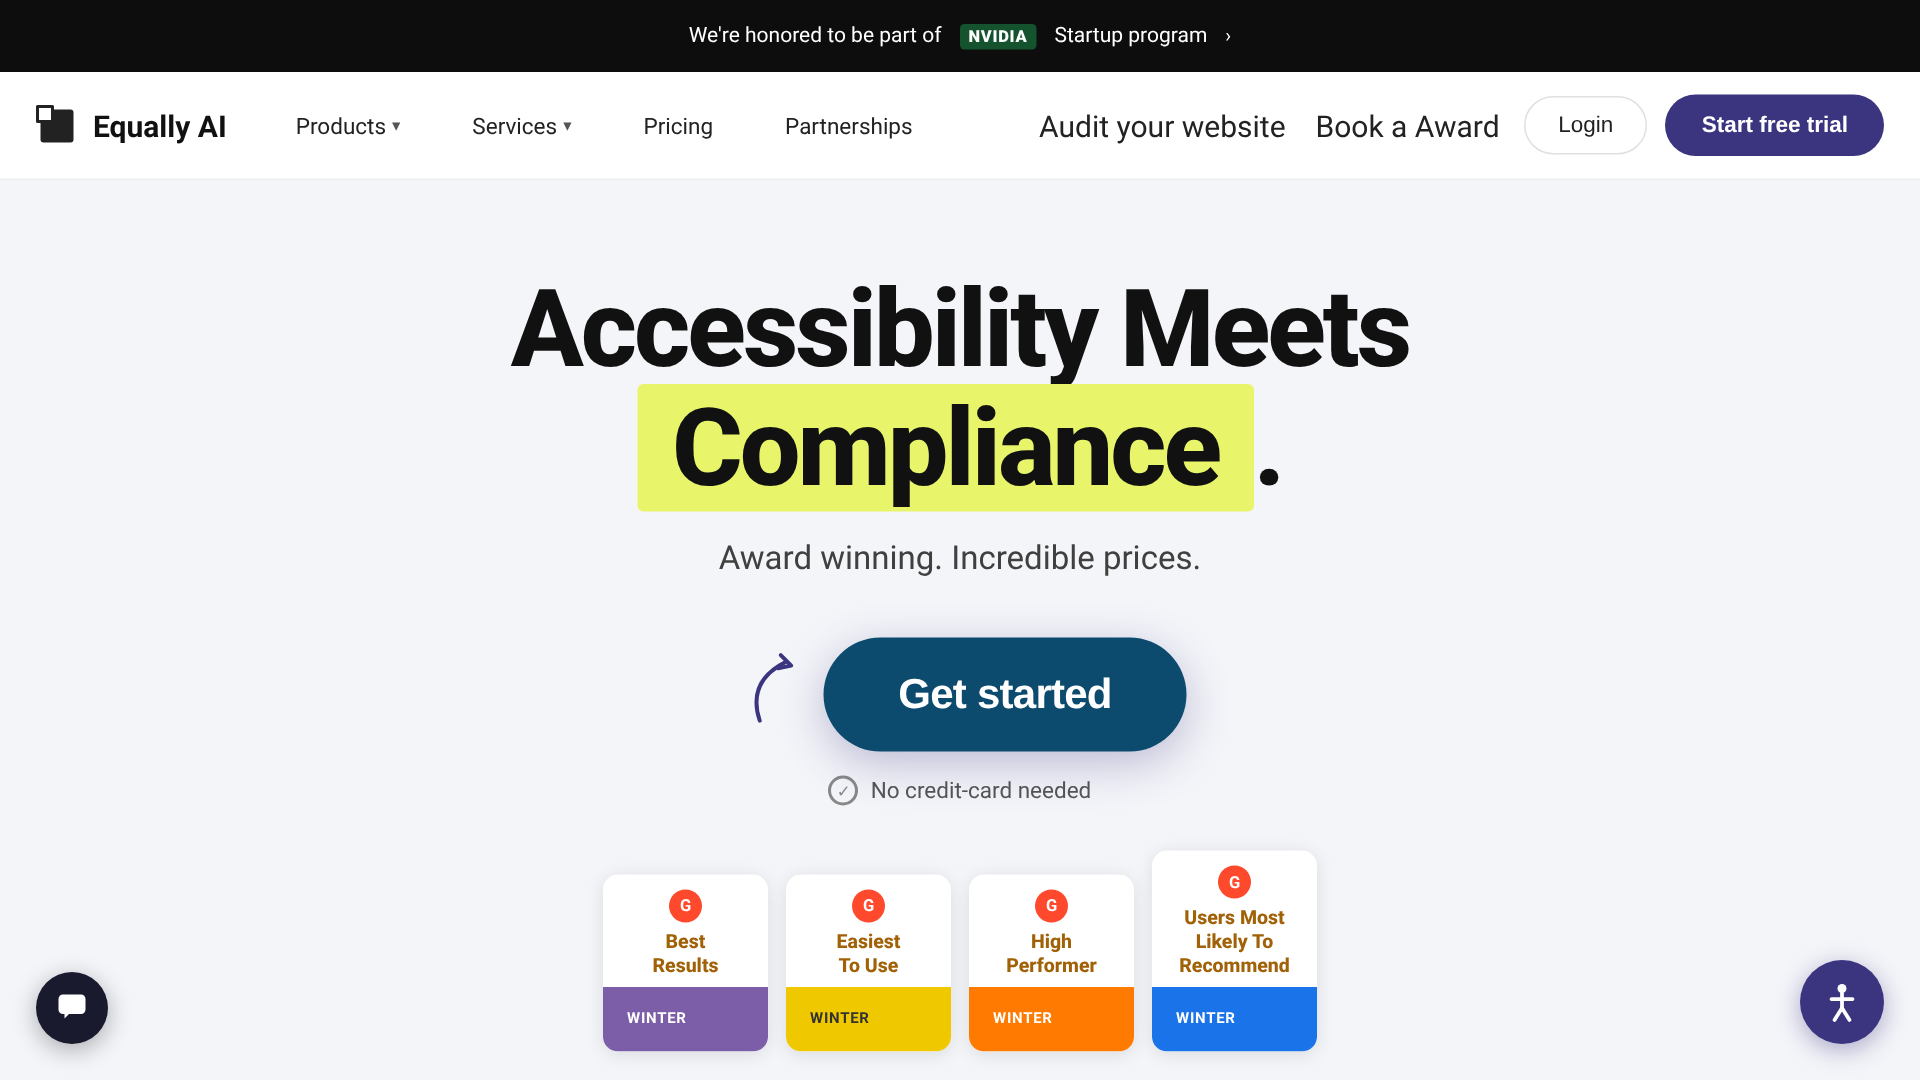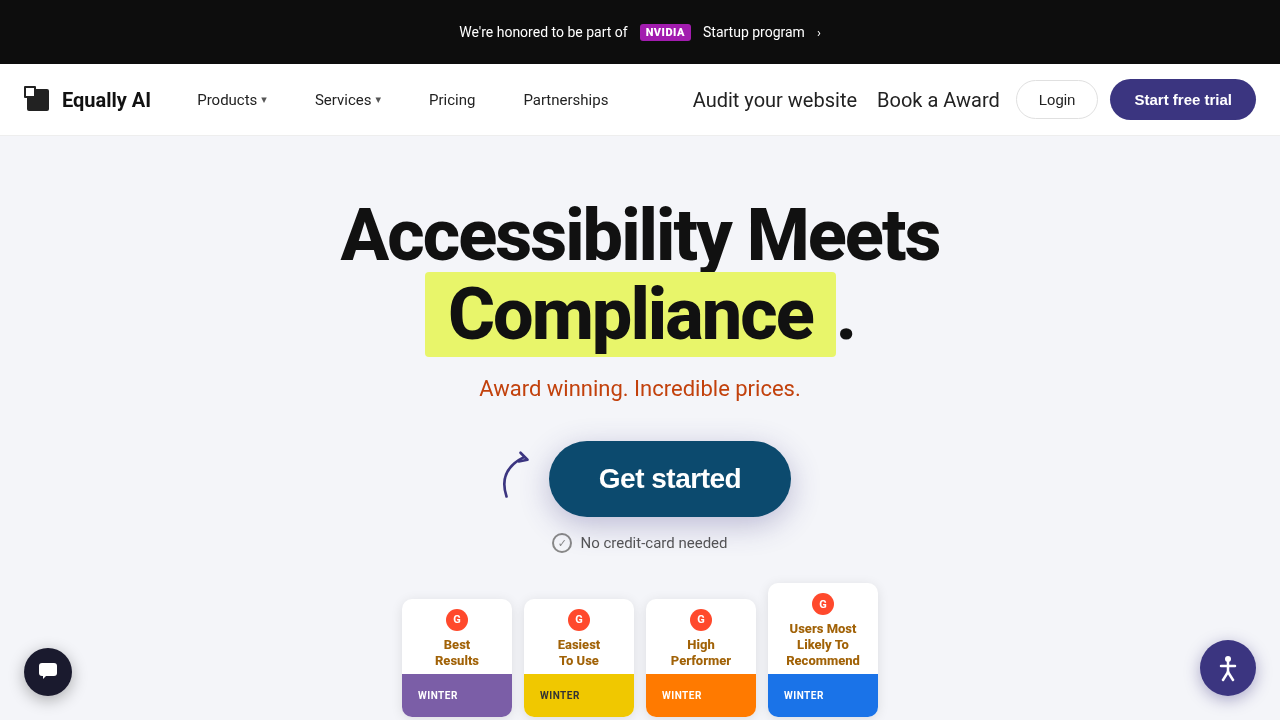--- a/index.html
+++ b/index.html
@@ -15,27 +15,27 @@
     .top-banner {
       background: #0d0d0d;
       color: #fff;
       text-align: center;
       padding: 10px 20px;
       font-size: 14px;
       display: flex;
       align-items: center;
       justify-content: center;
       gap: 8px;
-      height: 64px;
+      height: 48px;
     }
 
     .nvidia-logo {
       display: inline-flex;
       align-items: center;
-      background: #a21caf;
+      background: #14532d;
       border-radius: 3px;
       padding: 2px 6px;
       font-size: 11px;
       font-weight: 900;
       color: #fff;
       letter-spacing: 0.5px;
       margin: 0 4px;
     }
 
     .banner-chevron {
@@ -185,21 +185,21 @@
 
     .hero-title .highlight {
       background: #e8f56a;
       padding: 0 23px;
       border-radius: 4px;
       color: #111;
     }
 
     .hero-subtitle {
       font-size: 22px;
-      color: #c2410c;
+      color: #404040;
       margin-top: 22px;
       text-align: center;
       font-weight: 400;
     }
 
     
     .cta-area {
       margin-top: 40px;
       display: flex;
       flex-direction: column;

